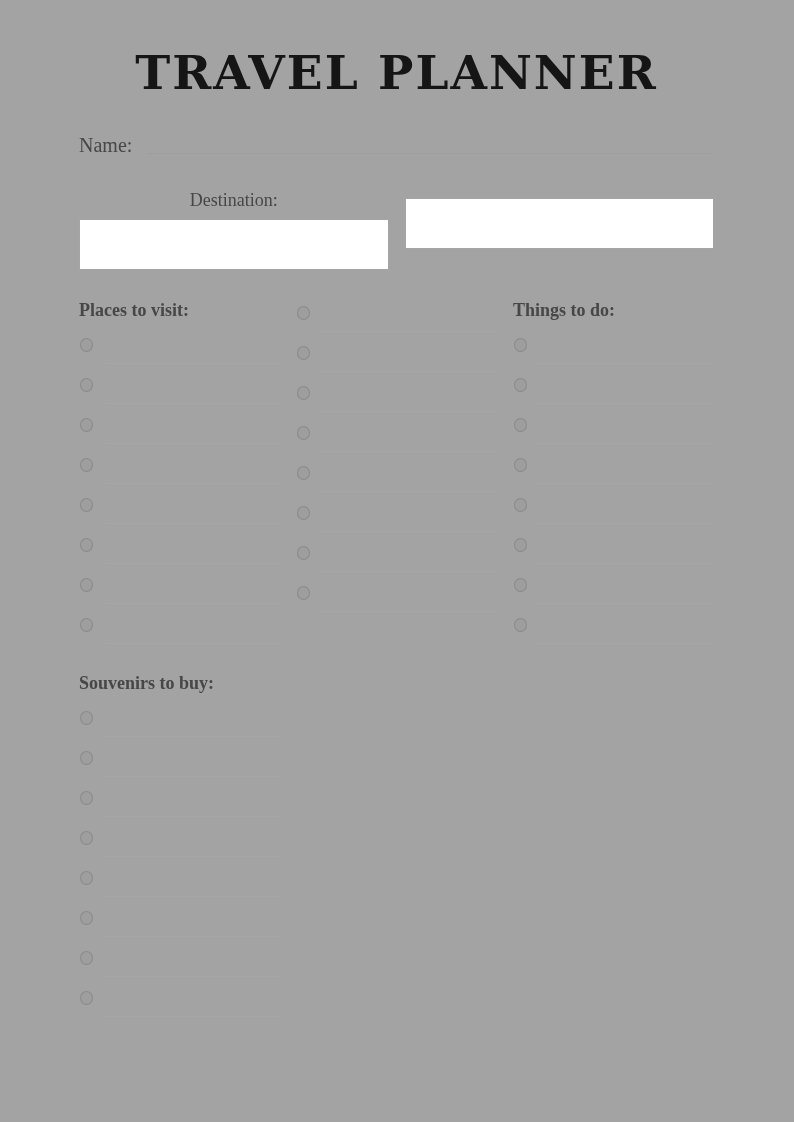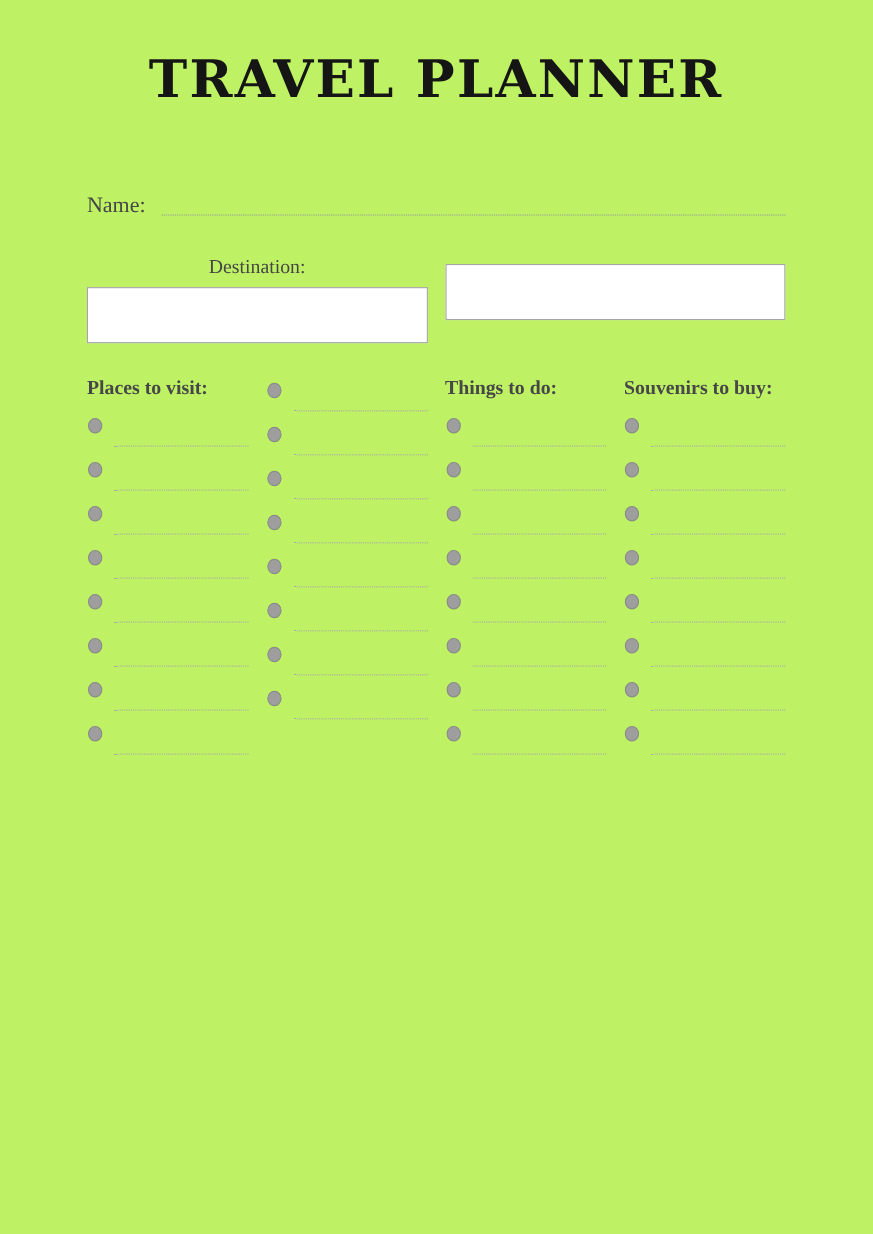--- a/index.html
+++ b/index.html
@@ -1,20 +1,20 @@
 <!DOCTYPE html>
 <html><head>
 <meta charset="utf-8">
 <style>
   html,body{margin:0;padding:0;background:#e8e8e8;}
   .page{
     position:relative;
     width:794px;height:1122px;
     margin:0 auto;
-    background:#bef264;
+    background:#a3a3a3;
     box-sizing:border-box;
     padding:0 80px 0 79px;
     overflow:hidden;
     font-family:"Liberation Serif","DejaVu Serif",serif;
   }
   
   .title{
     margin:44px 0 0 0;
     text-align:center;
     font-family:"DejaVu Serif","Liberation Serif",serif;
@@ -22,21 +22,21 @@
     font-size:47px;
     line-height:1.25;
     letter-spacing:2px;
     color:#151515;
     white-space:nowrap;
   }
   
   .name-row{
     display:flex;
     align-items:flex-end;
-    margin-top:72px;
+    margin-top:30px;
   }
   .name-label{
     font-size:20px;
     color:#474747;
     line-height:1.2;
     flex:0 0 auto;
   }
   .name-line{
     flex:1 1 auto;
     margin-left:15px;
@@ -59,21 +59,21 @@
   }
   .field-box{
     margin-top:8px;
     height:49px;
     border:1px solid #a5a5a5;
     background:#ffffff;
   }
   
   .sections-grid{
     display:grid;
-    grid-template-columns:1fr 1fr 1fr 1fr;
+    grid-template-columns:1fr 1fr 1fr;
     column-gap:16px;
     row-gap:21px;
     margin-top:30px;
   }
   .section-title{
     font-size:18px;
     color:#474747;
     line-height:1.2;
     margin:0 0 10px 0;
   }

